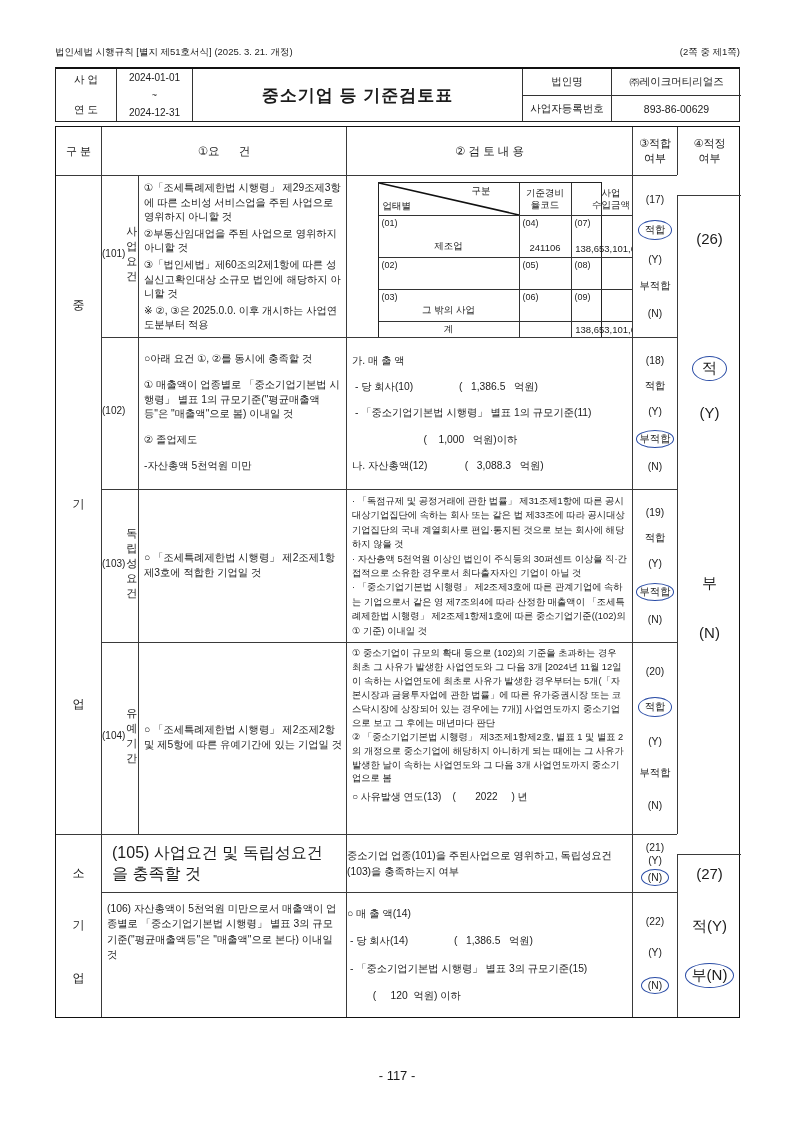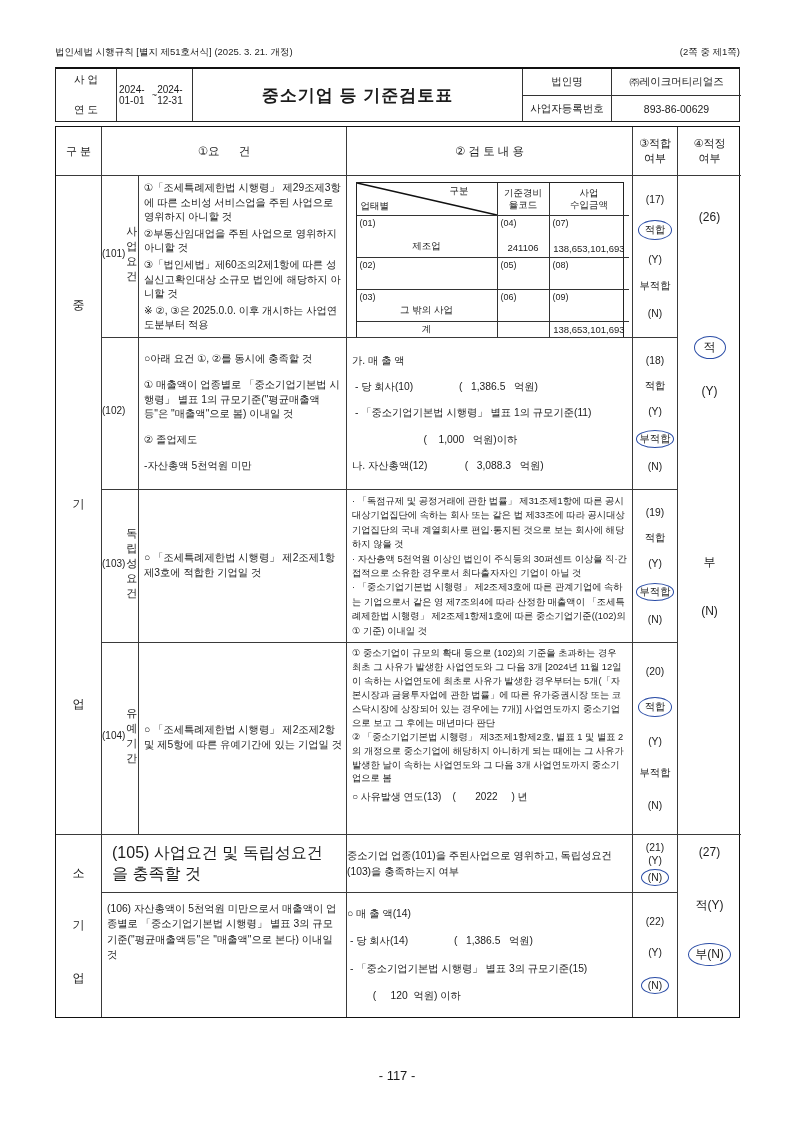--- a/index.html
+++ b/index.html
@@ -9,21 +9,21 @@
 
   
   .meta-line { display:flex; justify-content:space-between; font-size:9.5px; margin-bottom:8px; color:#222; }
 
   
   .info { display:grid; grid-template-columns:60px 76px 330px 89px 130px; grid-template-rows:26px 26px;
           border:1px solid #222; border-top:2.5px solid #111; }
   .info > div { border-left:1px solid #333; }
   .info .nbl { border-left:none; }
   .i-period { grid-row:1/3; display:flex; flex-direction:column; justify-content:space-between; padding:4px 6px; font-size:10.5px; text-align:center; }
-  .i-dates { grid-row:1/3; display:flex; flex-direction:row; justify-content:space-between; align-items:center; padding:3px 2px; font-size:10px; }
+  .i-dates { grid-row:1/3; display:flex; flex-direction:column; justify-content:space-between; align-items:center; padding:3px 2px; font-size:10px; }
   .i-dates .tilde { font-size:9px; line-height:4px; }
   .i-title { grid-row:1/3; display:flex; align-items:center; justify-content:center; font-size:17px; font-weight:bold; letter-spacing:1px; }
   .i-lab { display:flex; align-items:center; justify-content:center; font-size:10.5px; }
   .i-val { display:flex; align-items:center; justify-content:center; font-size:10.5px; }
   .i-bt { border-top:1px solid #333; }
 
   
   .main { margin-top:4px; display:grid; grid-template-columns:45px 37px 208px 286px 45px 64px;
           grid-template-rows:48px 162px 152px 153px 192px 58px 125px; border:1.5px solid #111; }
   .main > div { border-left:1px solid #3a3a3a; border-top:1px solid #3a3a3a; overflow:hidden; }
@@ -57,31 +57,31 @@
   .v103{grid-column:4;grid-row:4; font-size:9.3px; line-height:1.55; display:flex; flex-direction:column; justify-content:center;}
   .v104{grid-column:4;grid-row:5; font-size:9.3px; line-height:1.5;}
   .v105{grid-column:4;grid-row:6; display:flex; align-items:center; font-size:10.3px; line-height:1.5;}
   .v106{grid-column:4;grid-row:7; display:flex; flex-direction:column; justify-content:space-evenly; font-size:10.3px;}
   .pre { white-space:pre-wrap; }
 
   .fcell { display:flex; flex-direction:column; align-items:center; justify-content:space-evenly; font-size:10.3px; text-align:center; padding:4px 0; }
   .f101{grid-column:5;grid-row:2;} .f102{grid-column:5;grid-row:3;} .f103{grid-column:5;grid-row:4;}
   .f104{grid-column:5;grid-row:5;} .f105{grid-column:5;grid-row:6;} .f106{grid-column:5;grid-row:7;}
 
-  .jcell { position:relative; font-size:12px; }
+  .jcell { position:relative; font-size:15px;margin-top:20px; }
   .j1 { grid-column:6; grid-row:2/6; }
   .j2 { grid-column:6; grid-row:6/8; }
   .jpos { position:absolute; left:0; right:0; text-align:center; }
 
   .circ { display:inline-block; border:1.7px solid #2b4da6; border-radius:50%; padding:2px 6px; }
   .circ-wide { padding:1px 3px; }
   .circ-ch { padding:2px 9px; }
 
   
-  .itable { width:268px; margin:4px auto 12px; display:grid; grid-template-columns:140px 52px 80px;
+  .itable { width:224px; margin:4px auto 12px; display:grid; grid-template-columns:140px 52px 80px;
             grid-template-rows:32px 42px 32px 32px 16px; border:1px solid #222; font-size:9.5px; }
   .itable > div { border-left:1px solid #333; border-top:1px solid #333; position:relative; }
   .itable > .nbl { border-left:none; }
   .itable > .nbt { border-top:none; }
   .it-h { display:flex; flex-direction:column; align-items:center; justify-content:center; line-height:1.25; }
   .it-diag svg { position:absolute; inset:0; width:100%; height:100%; }
   .it-diag .dt { position:absolute; top:2px; right:28px; }
   .it-diag .db { position:absolute; bottom:2px; left:4px; }
   .it-k { position:absolute; top:2px; left:3px; font-size:9px; }
   .it-vc { position:absolute; bottom:4px; left:0; right:0; text-align:center; }

